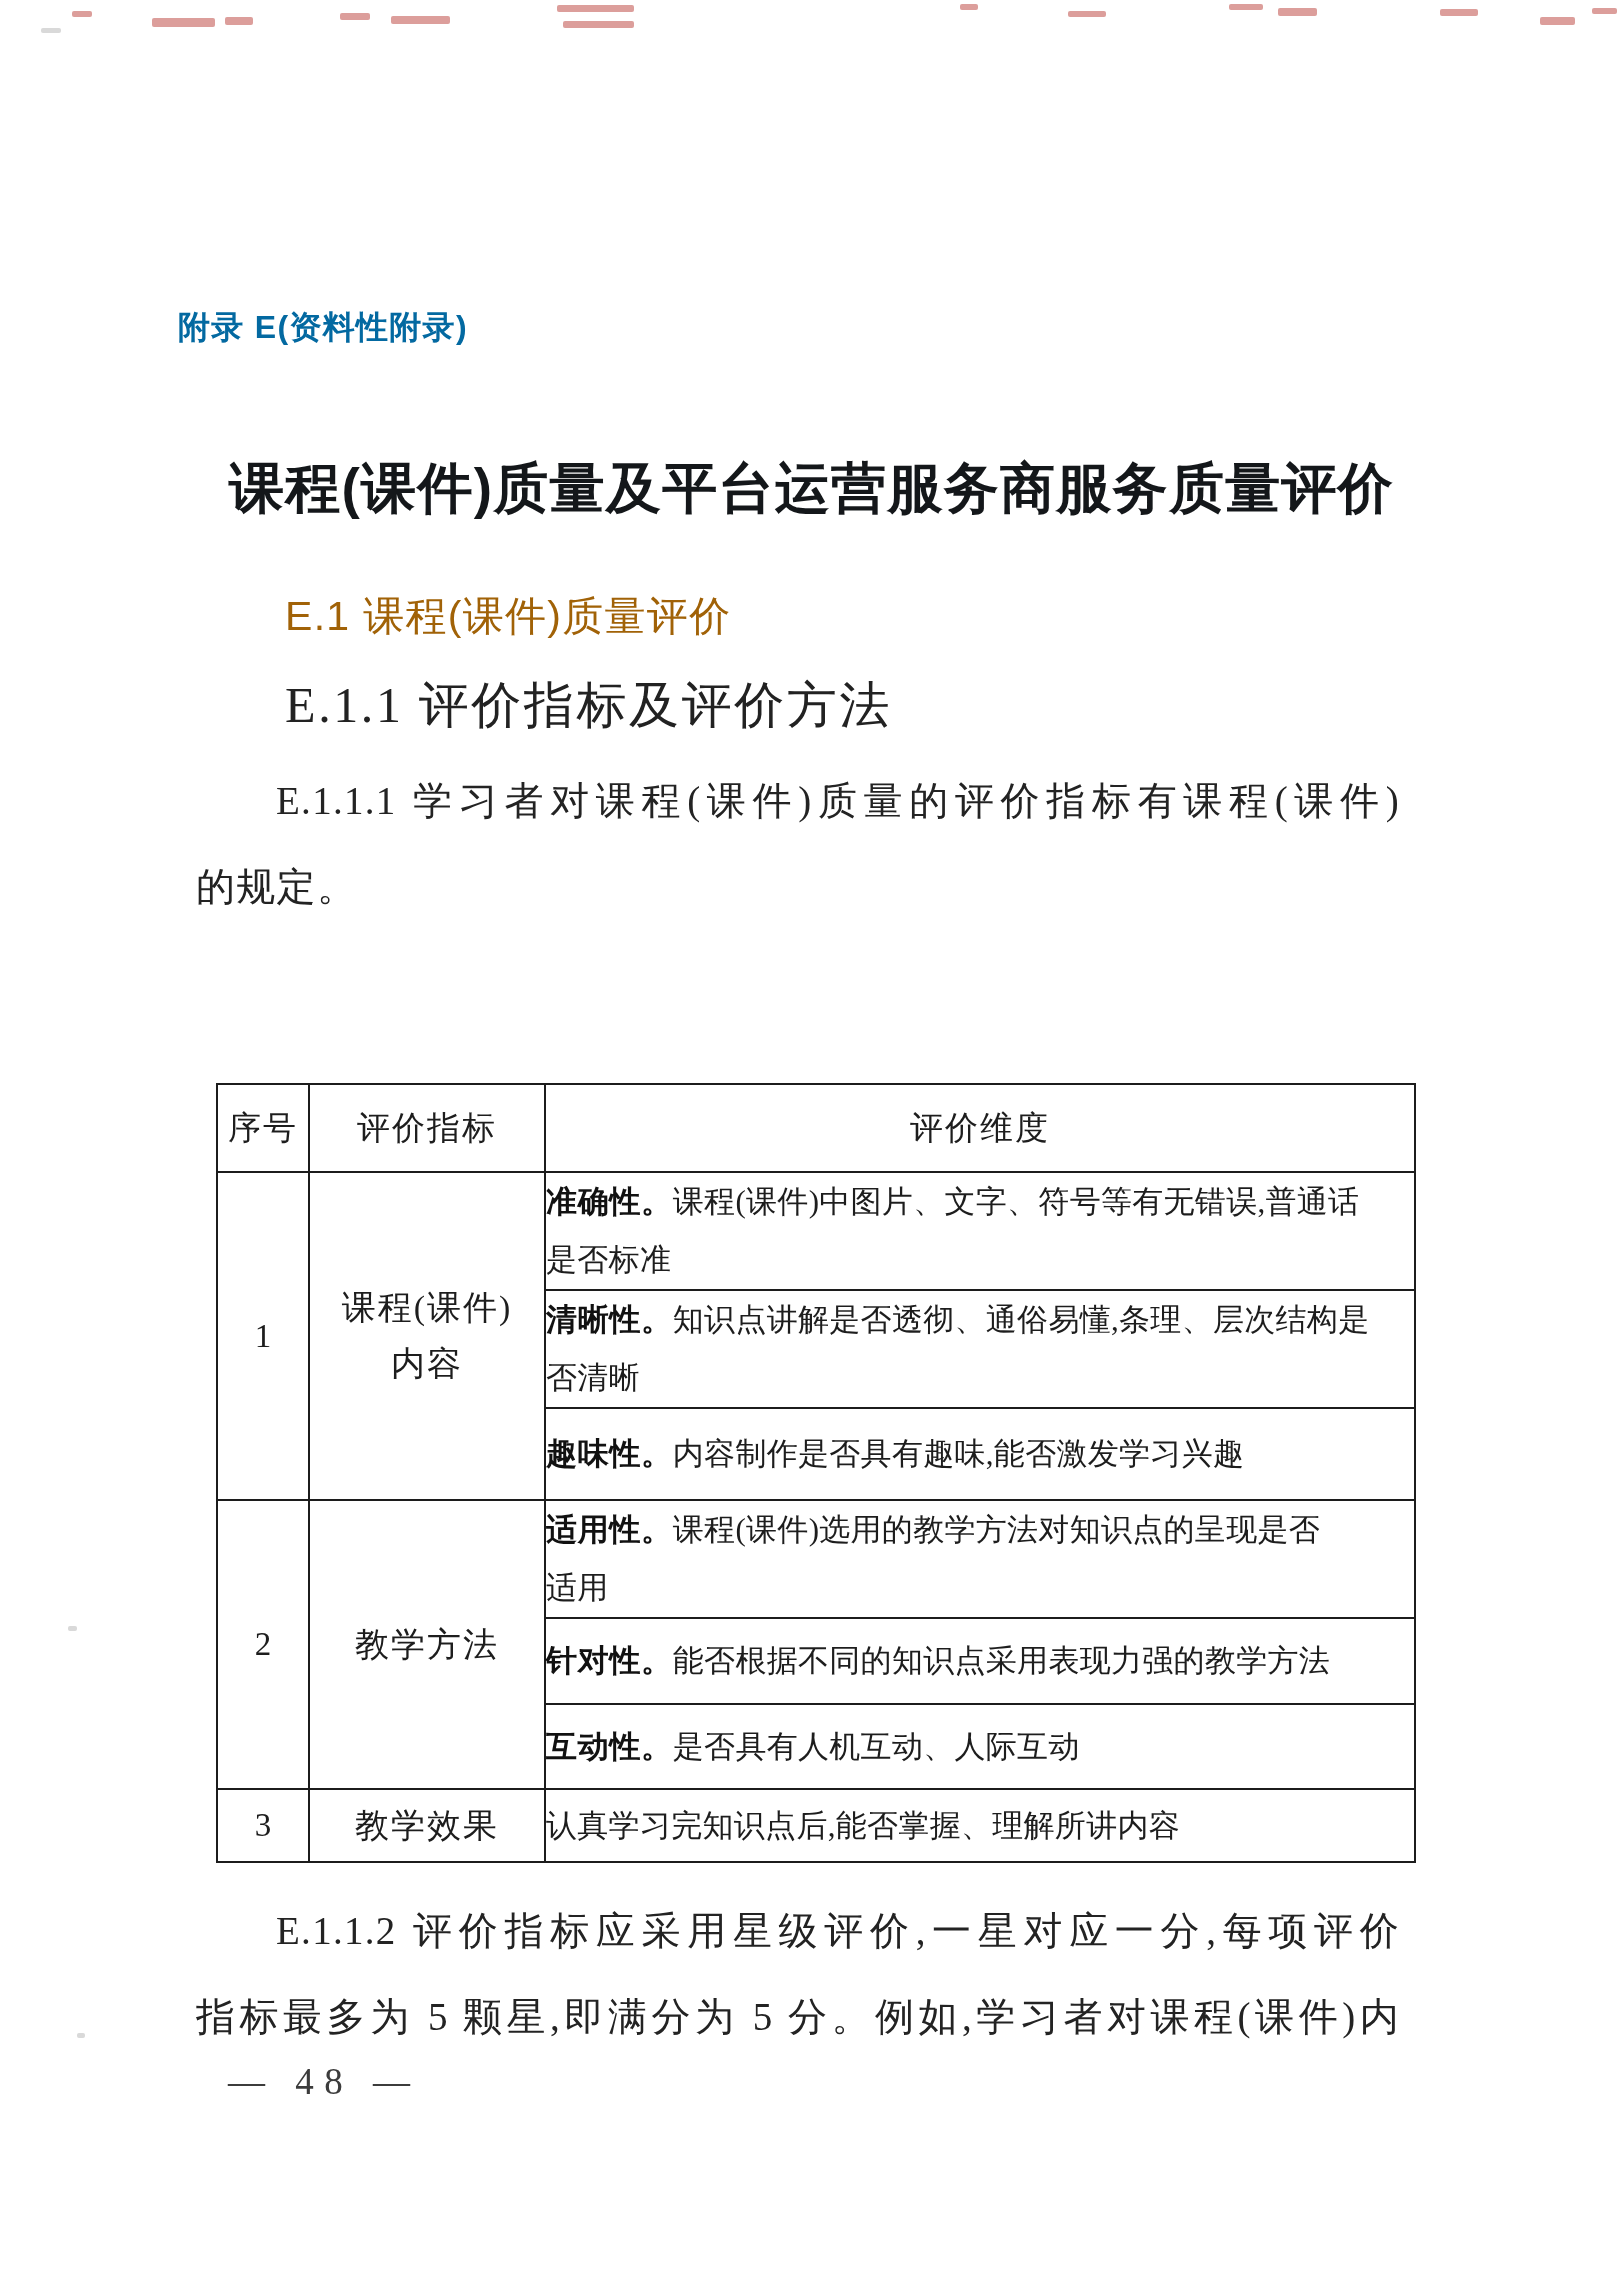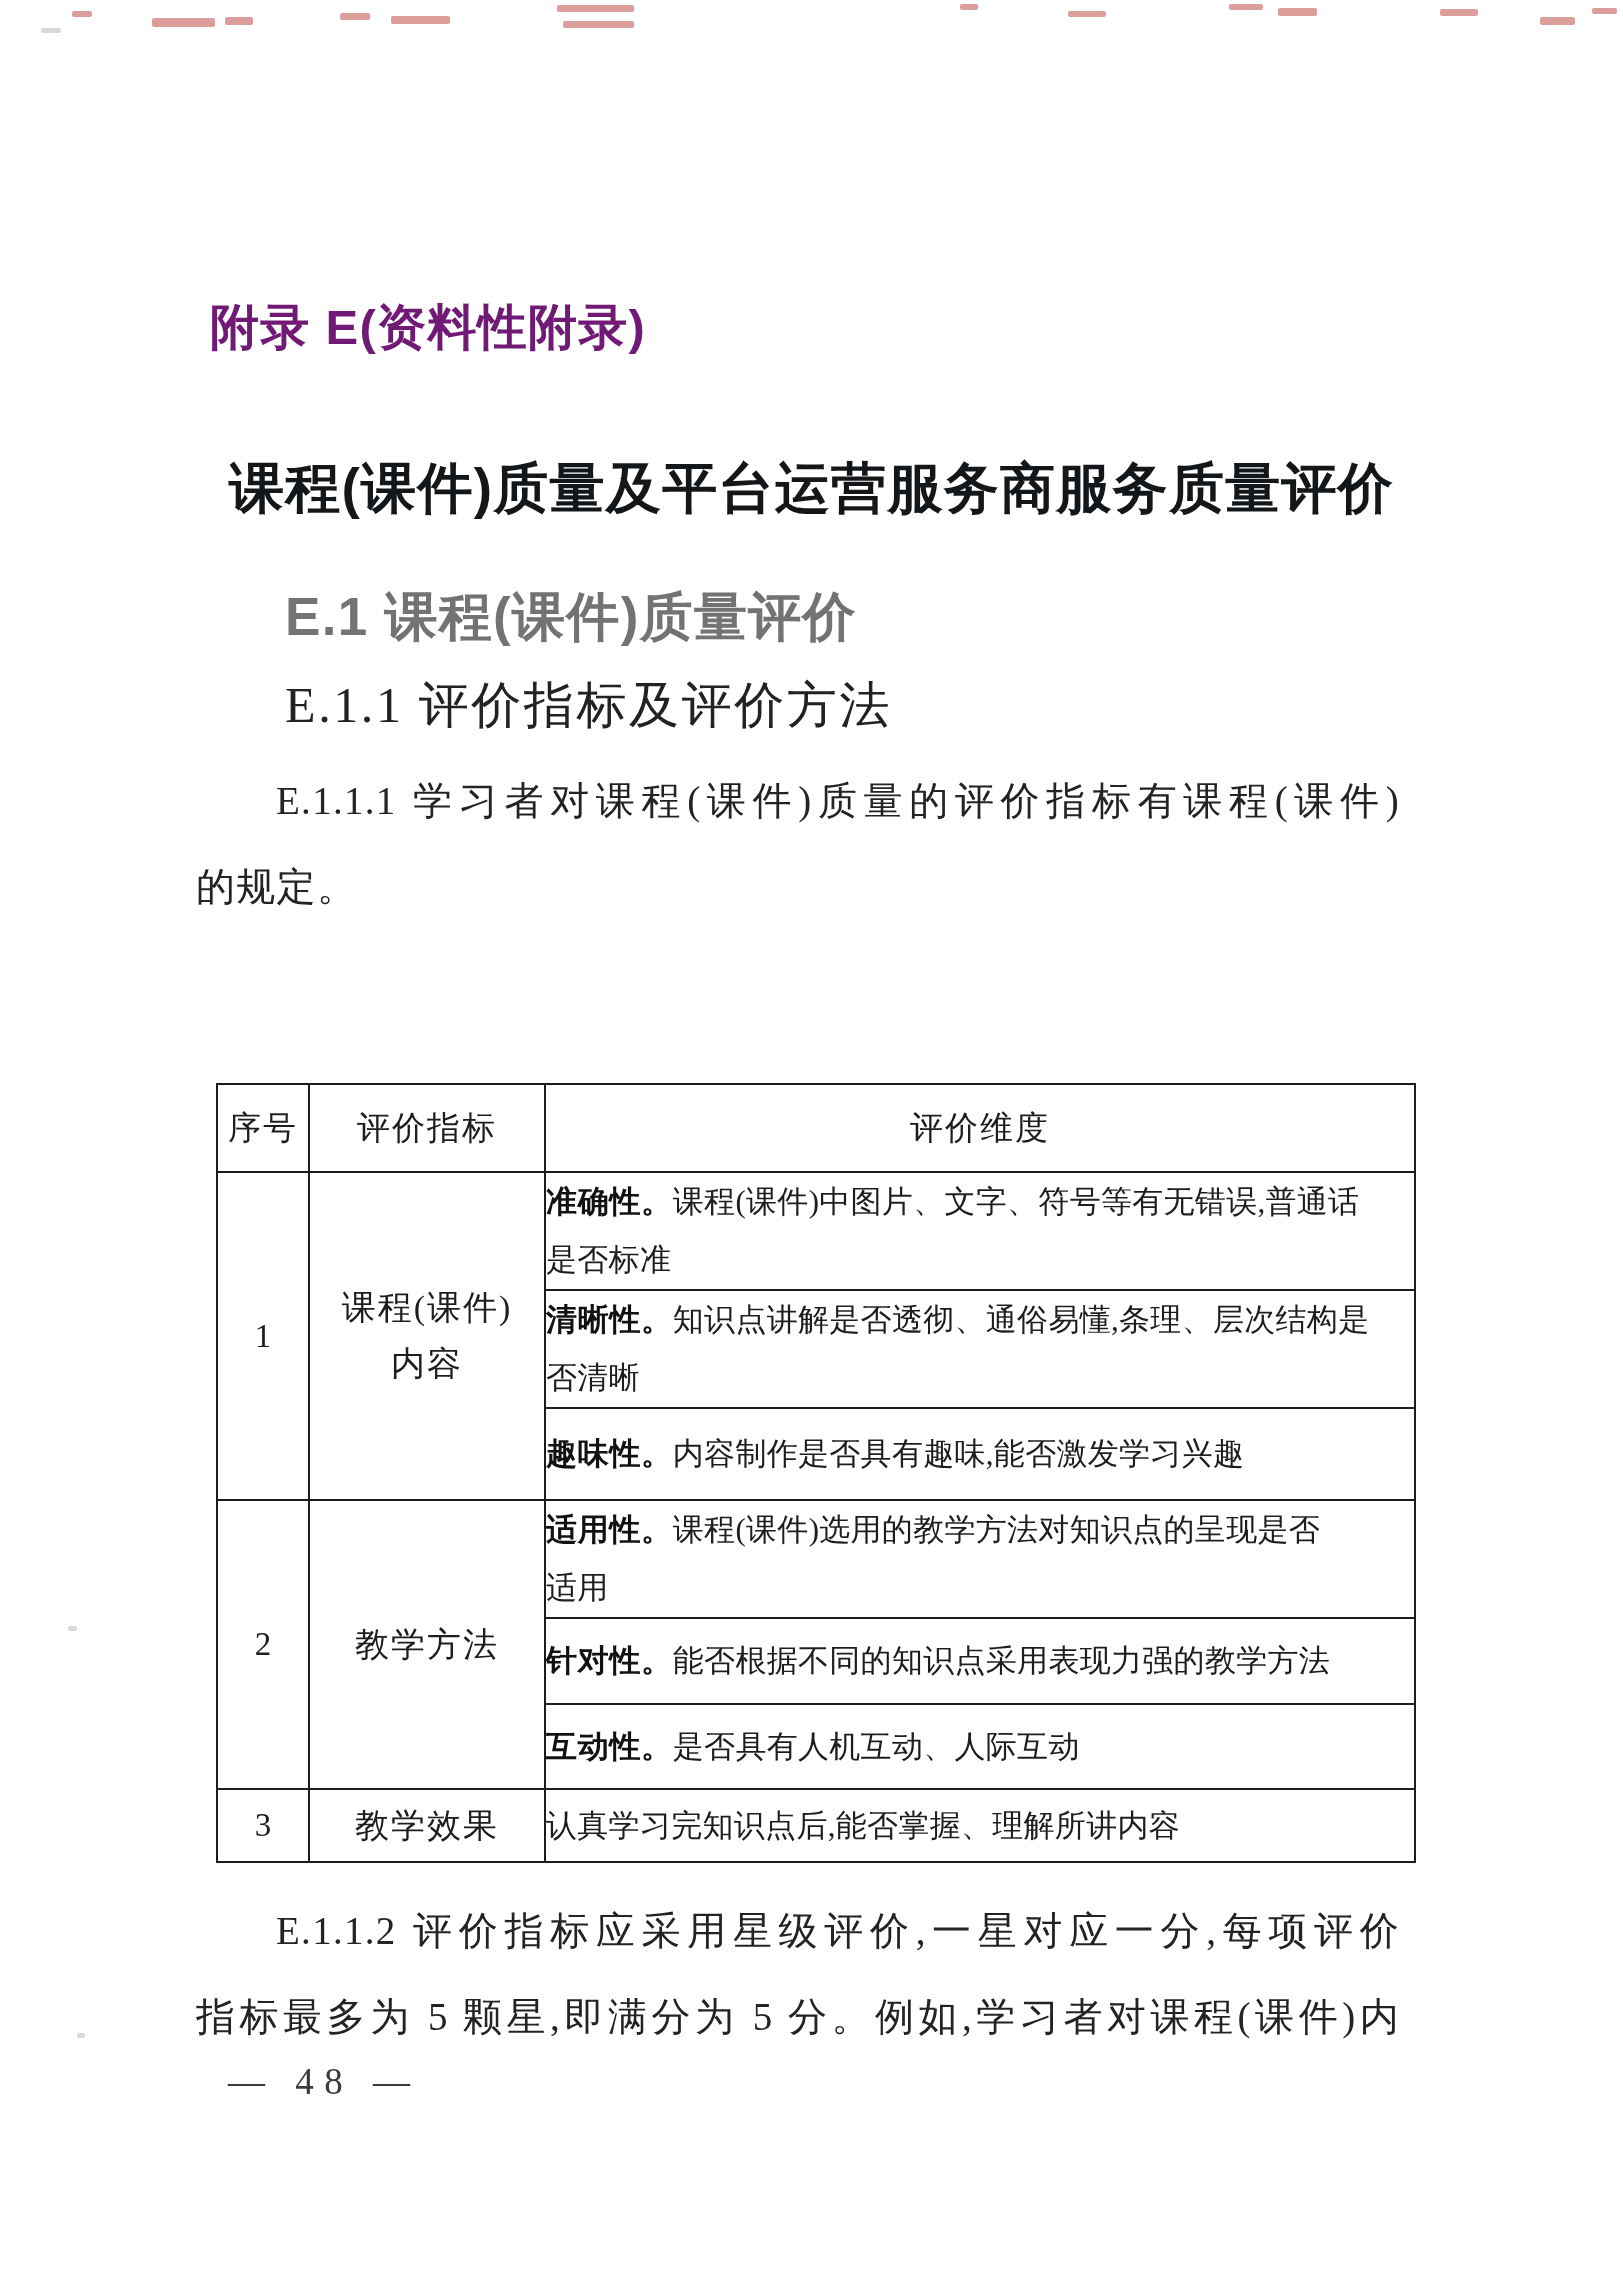--- a/index.html
+++ b/index.html
@@ -11,35 +11,34 @@
     font-family:"Liberation Serif","DejaVu Serif",serif;
     color:#1f1f1f;
   }
   
   .artifact{position:absolute;border-radius:2px;background:rgba(186,62,56,.5);}
   .artifact.gray{background:rgba(120,120,120,.28);}
   
   .appendix-heading{
     position:absolute;left:178px;top:302px;
     font-family:"Liberation Sans","DejaVu Sans",sans-serif;
-    font-weight:700;font-size:49px;line-height:51px;color:#701a75;
-    letter-spacing:1.3px;
-    margin-left:32px;
+    font-weight:700;font-size:32px;line-height:51px;color:#0369a1;
+    letter-spacing:1.3px;
   }
   .main-title{
     position:absolute;left:0;top:454px;width:1623px;
     text-align:center;
     font-family:"Liberation Sans","DejaVu Sans",sans-serif;
     font-weight:800;font-size:55px;line-height:68px;color:#14171a;
     letter-spacing:1.3px;
   }
   .section-heading{
     position:absolute;left:285px;top:589px;
     font-family:"Liberation Sans","DejaVu Sans",sans-serif;
-    font-weight:700;font-size:53px;line-height:55px;color:#737373;
+    font-weight:400;font-size:41px;line-height:55px;color:#a16207;
     letter-spacing:1.3px;
   }
   .subsection-heading{
     position:absolute;left:285px;top:679px;
     font-weight:400;font-size:50px;line-height:52px;color:#222;
     letter-spacing:2.6px;
   }
   
   .para{position:absolute;left:196px;width:1204px;font-size:39px;color:#232323;}
   .para .line{

